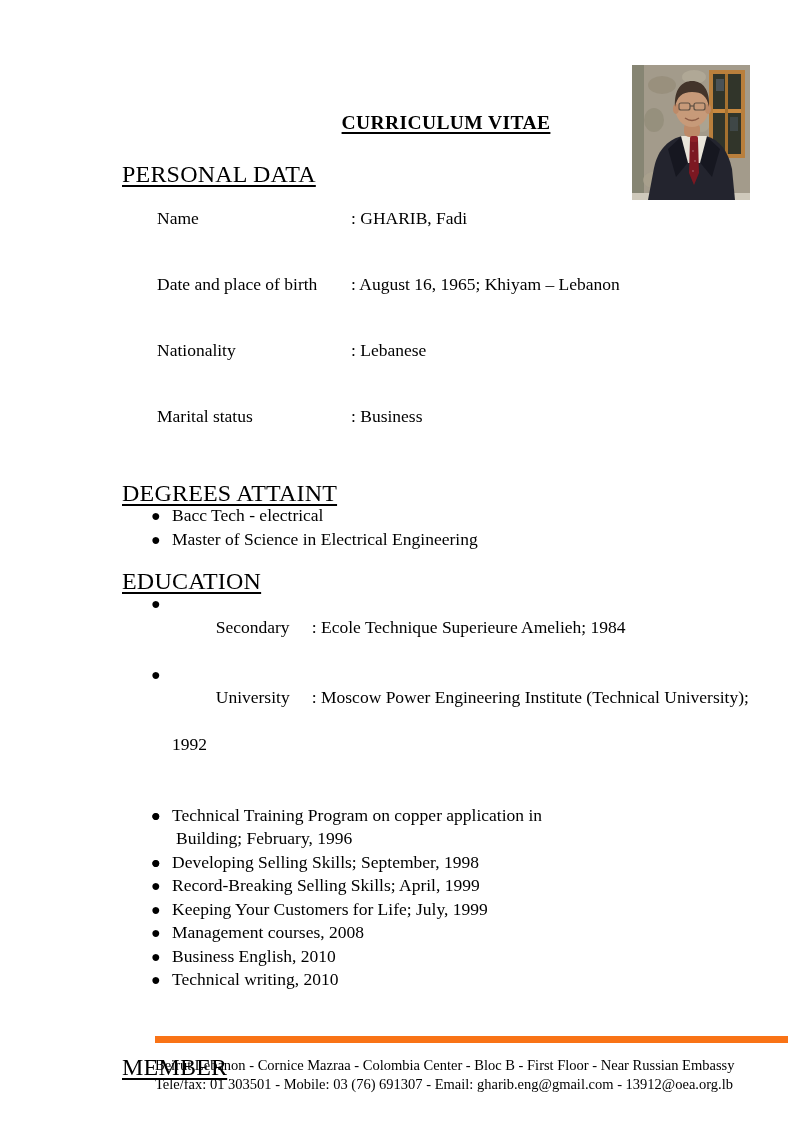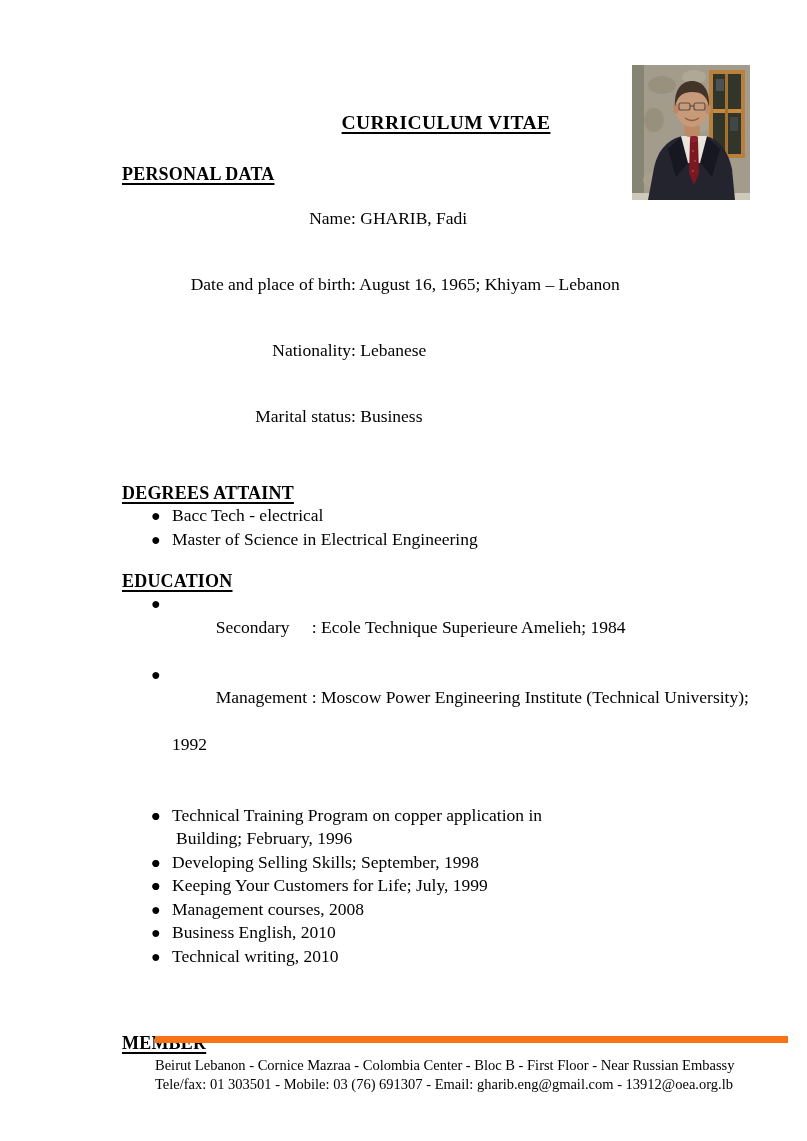--- a/index.html
+++ b/index.html
@@ -23,36 +23,36 @@
     text-align: center;
     font-size: 19.5px;
     font-weight: bold;
     line-height: 26px;
     letter-spacing: 0.4px;
     text-decoration: underline;
     text-decoration-thickness: 1.8px;
     text-underline-offset: 3px;
   }
   .heading {
-    font-size: 18px;
-    font-weight: bold;
+    font-size: 24px;
+    font-weight: normal;
     line-height: 22px;
     text-decoration: underline;
     text-decoration-thickness: 1.8px;
     text-underline-offset: 3px;
     letter-spacing: 0.2px;
   }
   .sec-pd .heading       { margin-top: 27px; }
   .sec-degrees .heading  { margin-top: 33px; }
   .sec-education .heading{ margin-top: 19px; }
   .sec-courses .heading  { margin-top: 18px; }
   .sec-member .heading   { margin-top: 64px; }
 
   .pd-row { line-height: 22px; font-size: 17.5px; white-space: pre-wrap; }
-  .pd-label { display: inline-block; width: 194px; vertical-align: top; text-align: right; }
+  .pd-label { display: inline-block; width: 194px; vertical-align: top; }
   .pd-value { }
 
   ul.bullets {
     list-style: none;
     margin: 0;
     padding: 0;
   }
   ul.bullets li {
     position: relative;
     padding-left: 50px;
@@ -173,33 +173,33 @@
       </ul>
     </div>
 
     <div class="section sec-education">
       <div class="heading">EDUCATION</div>
       <ul class="bullets">
         <li>
           <span class="bullet">●</span><span class="edu-label">Secondary</span><span>: Ecole Technique Superieure Amelieh; 1984</span>
         </li>
         <li>
-          <span class="bullet">●</span><span class="edu-label">Management</span><span>: Moscow Power Engineering Institute (Technical University);</span>
+          <span class="bullet">●</span><span class="edu-label">University</span><span>: Moscow Power Engineering Institute (Technical University);</span>
           <span class="line2">1992</span>
         </li>
       </ul>
     </div>
 
     <div class="section sec-courses">
       <ul class="bullets">
         <li><span class="bullet">●</span></li>
         <li><span class="bullet">●</span><span>Technical Training Program on copper application in</span><span class="line2 indented">Building; February, 1996</span></li>
         <li><span class="bullet">●</span></li>
         <li><span class="bullet">●</span><span>Developing Selling Skills; September, 1998</span></li>
-        <li><span class="bullet">●</span></li>
+        <li><span class="bullet">●</span><span>Record-Breaking Selling Skills; April, 1999</span></li>
         <li><span class="bullet">●</span><span>Keeping Your Customers for Life; July, 1999</span></li>
         <li><span class="bullet">●</span><span>Management courses, 2008</span></li>
         <li><span class="bullet">●</span><span>Business English, 2010</span></li>
         <li><span class="bullet">●</span><span>Technical writing, 2010</span></li>
       </ul>
     </div>
 
     <div class="section sec-member">
       <div class="heading">MEMBER</div>
 

